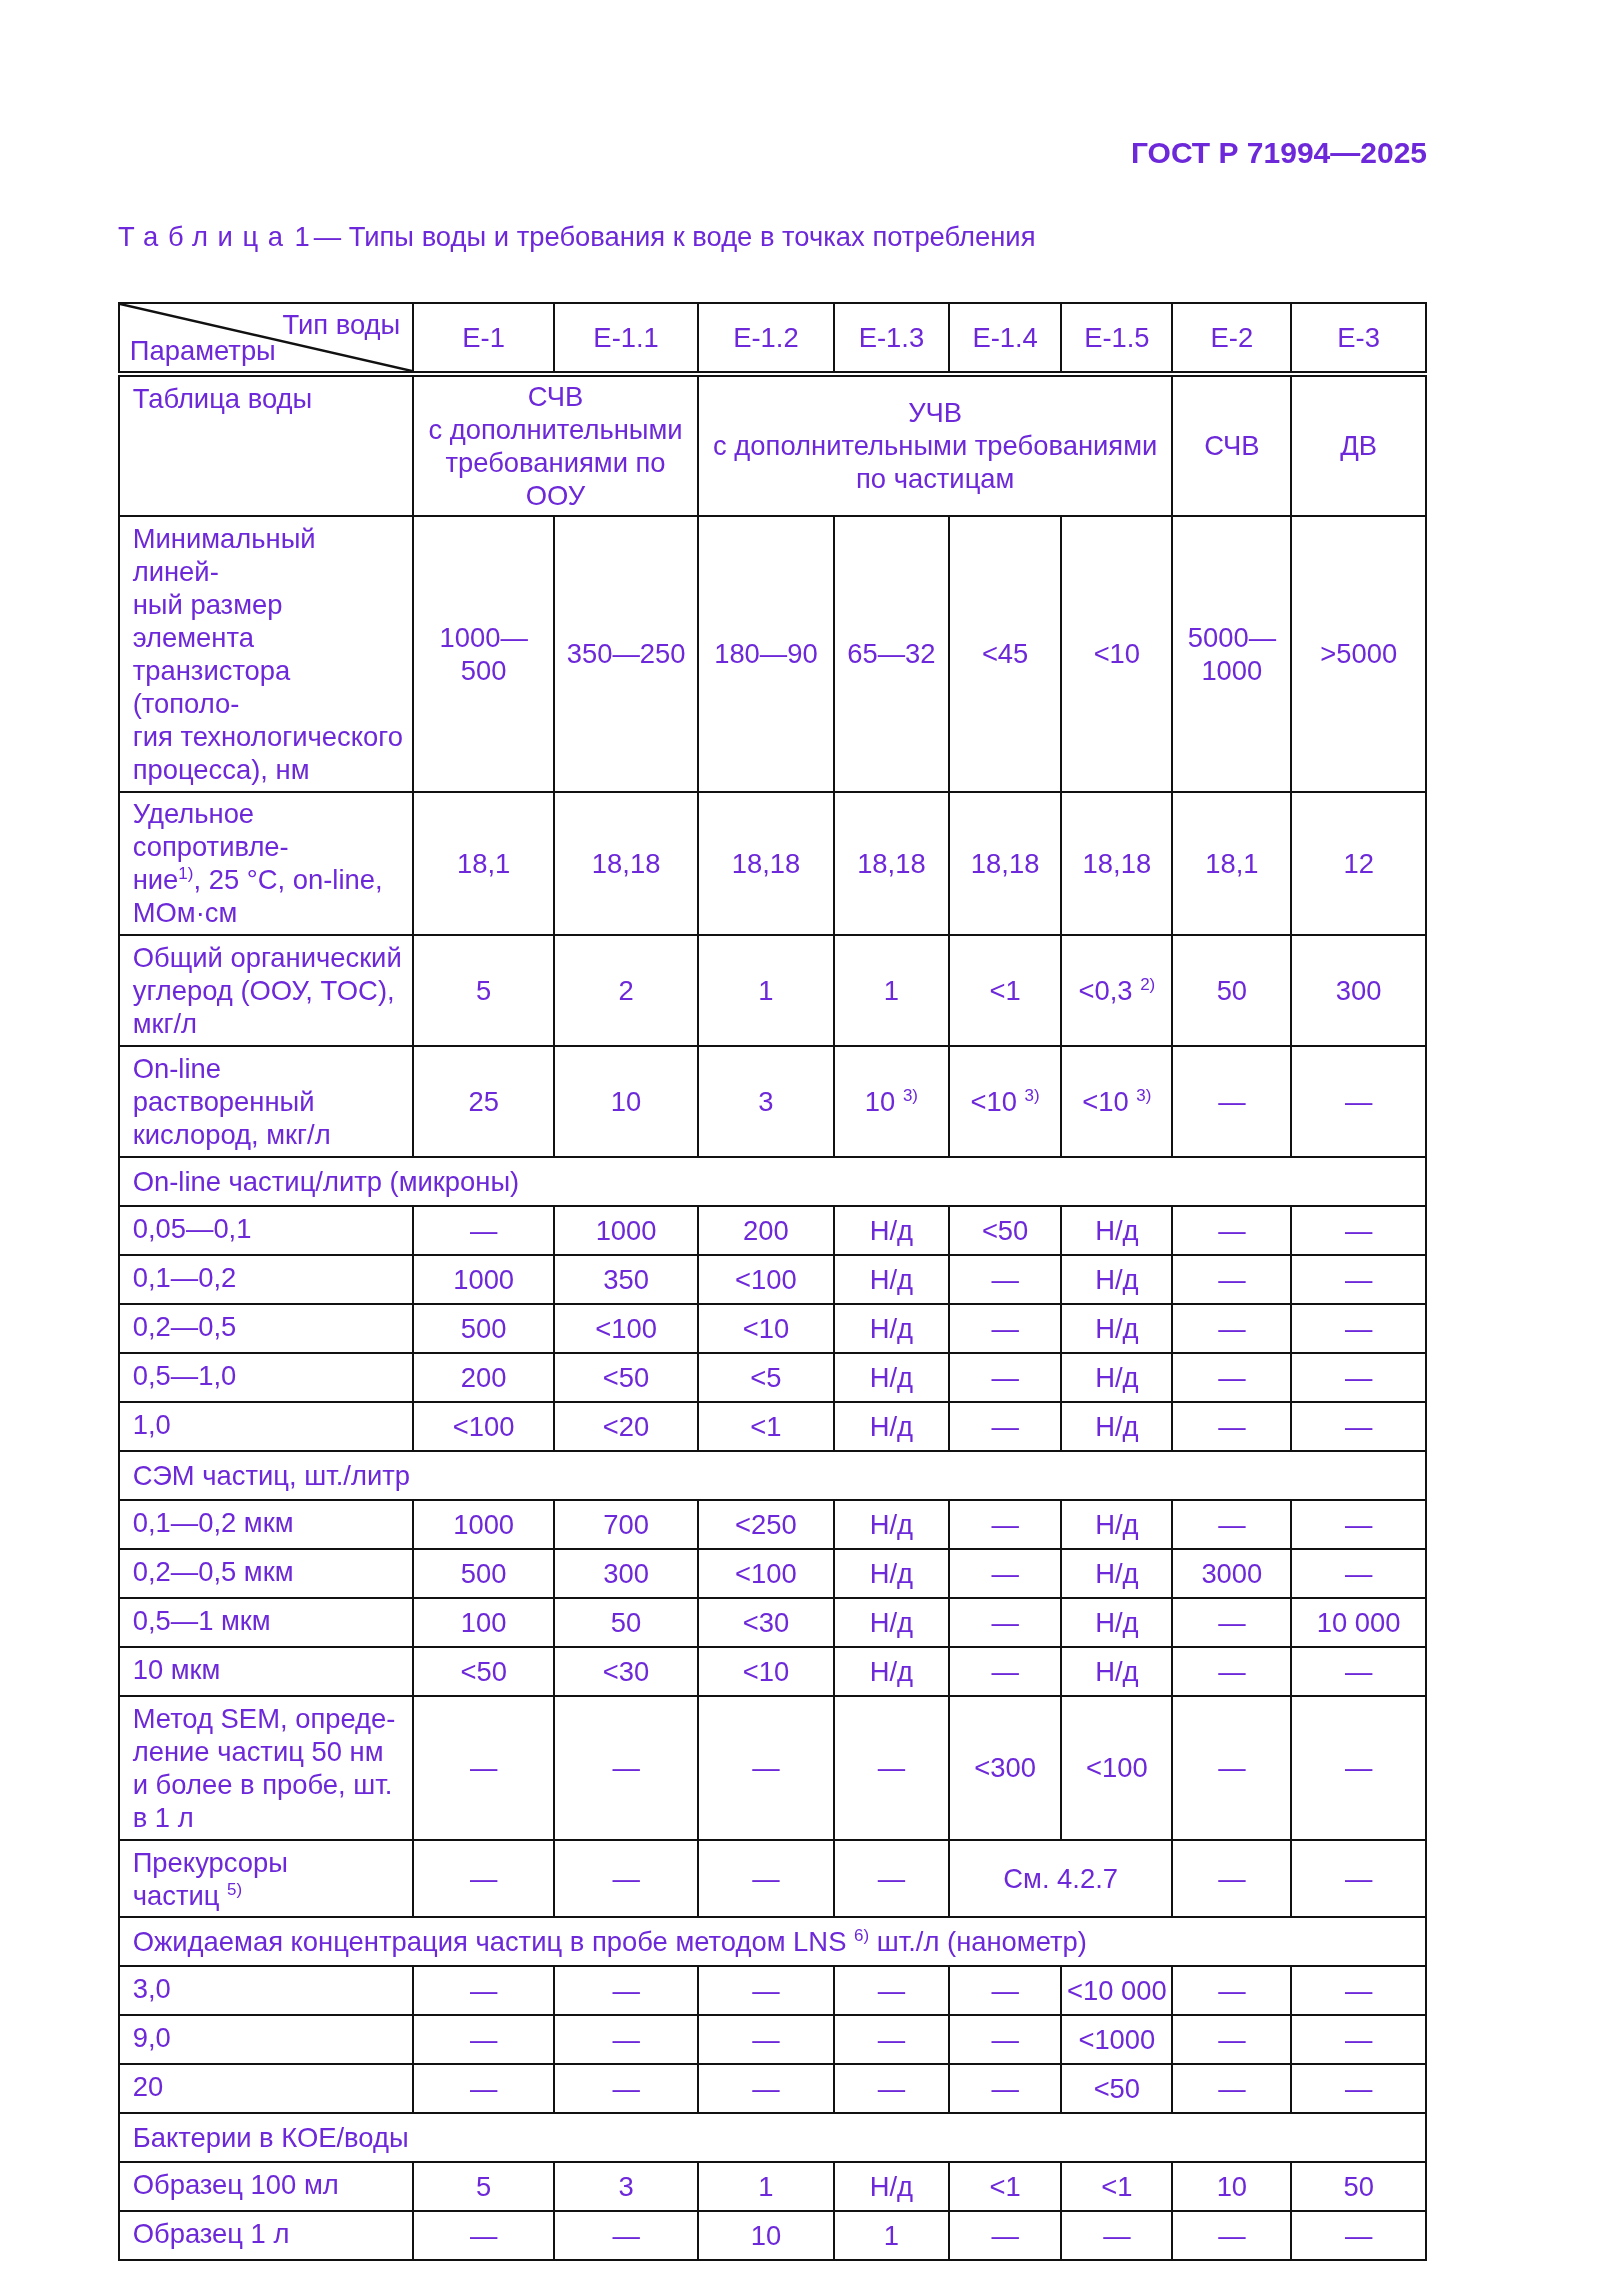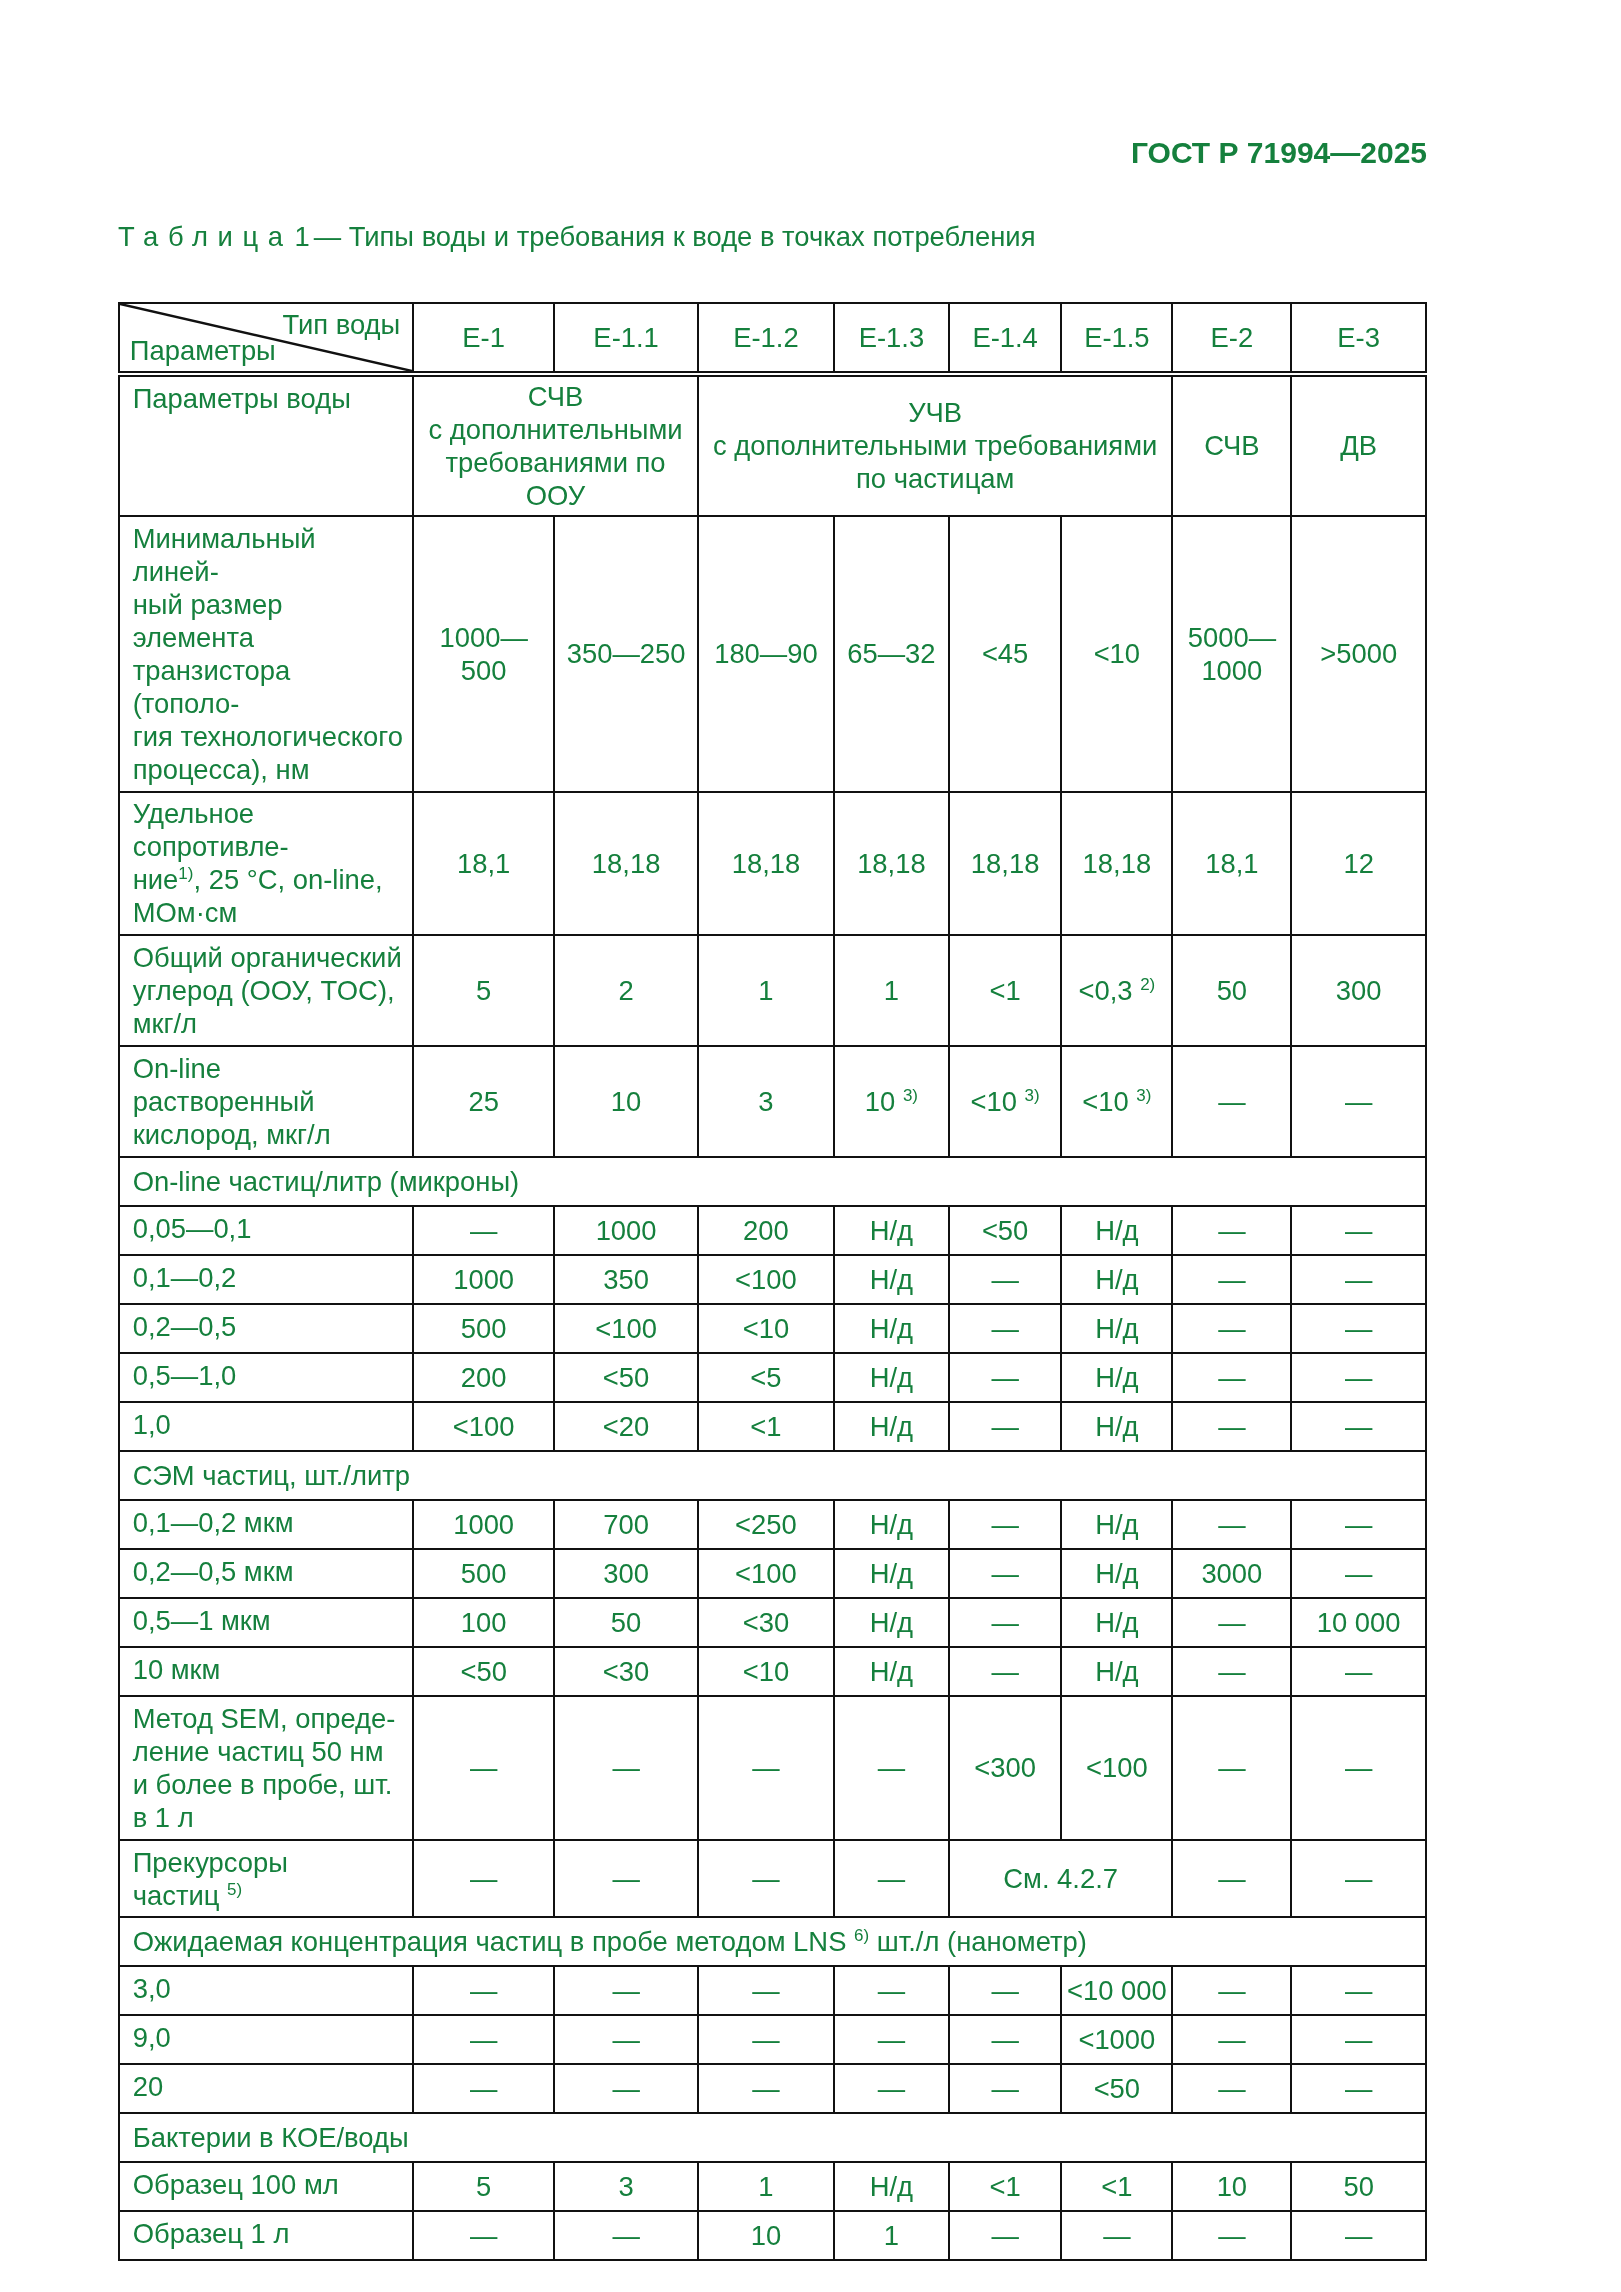--- a/index.html
+++ b/index.html
@@ -1,18 +1,18 @@
 <!DOCTYPE html>
 <html><head>
 <meta charset="utf-8">
 <style>
   html,body{margin:0;padding:0;background:#e8e8e8;}
   .page{
     width:1621px;height:2293px;background:#ffffff;position:relative;
-    font-family:"Liberation Sans","DejaVu Sans",sans-serif;color:#15803d;
+    font-family:"Liberation Sans","DejaVu Sans",sans-serif;color:#6d28d9;
     overflow:hidden;
   }
   .content{position:absolute;left:118px;top:0;width:1309px;}
   .doc-header{margin-top:135px;text-align:right;font-weight:bold;font-size:30px;line-height:35px;}
   .caption{margin:49px 0 12.7px 0;font-size:27.4px;line-height:35px;}
   .cap-word{letter-spacing:0.35em;}
   .cap-num{margin-left:2px;margin-right:3.9px;}
 
   table.gost-table{
     border-collapse:collapse;table-layout:fixed;width:100%;
@@ -73,21 +73,21 @@
             <th class="col-head">Е-1.2</th>
             <th class="col-head">Е-1.3</th>
             <th class="col-head">Е-1.4</th>
             <th class="col-head">Е-1.5</th>
             <th class="col-head">Е-2</th>
             <th class="col-head">Е-3</th>
           </tr>
         </thead>
       <tbody>
           <tr>
-            <td class="label-cell">Параметры воды</td>
+            <td class="label-cell">Таблица воды</td>
             <td class="data-cell" colspan="2">СЧВ<br>с дополнительными<br>требованиями по ООУ</td>
             <td class="data-cell" colspan="4">УЧВ<br>с дополнительными требованиями<br>по частицам</td>
             <td class="data-cell">СЧВ</td>
             <td class="data-cell">ДВ</td>
           </tr>
           <tr>
             <td class="label-cell">Минимальный линей-<br>ный размер элемента<br>транзистора (тополо-<br>гия технологического<br>процесса), нм</td>
             <td class="data-cell">1000— 500</td>
             <td class="data-cell">350—250</td>
             <td class="data-cell">180—90</td>

